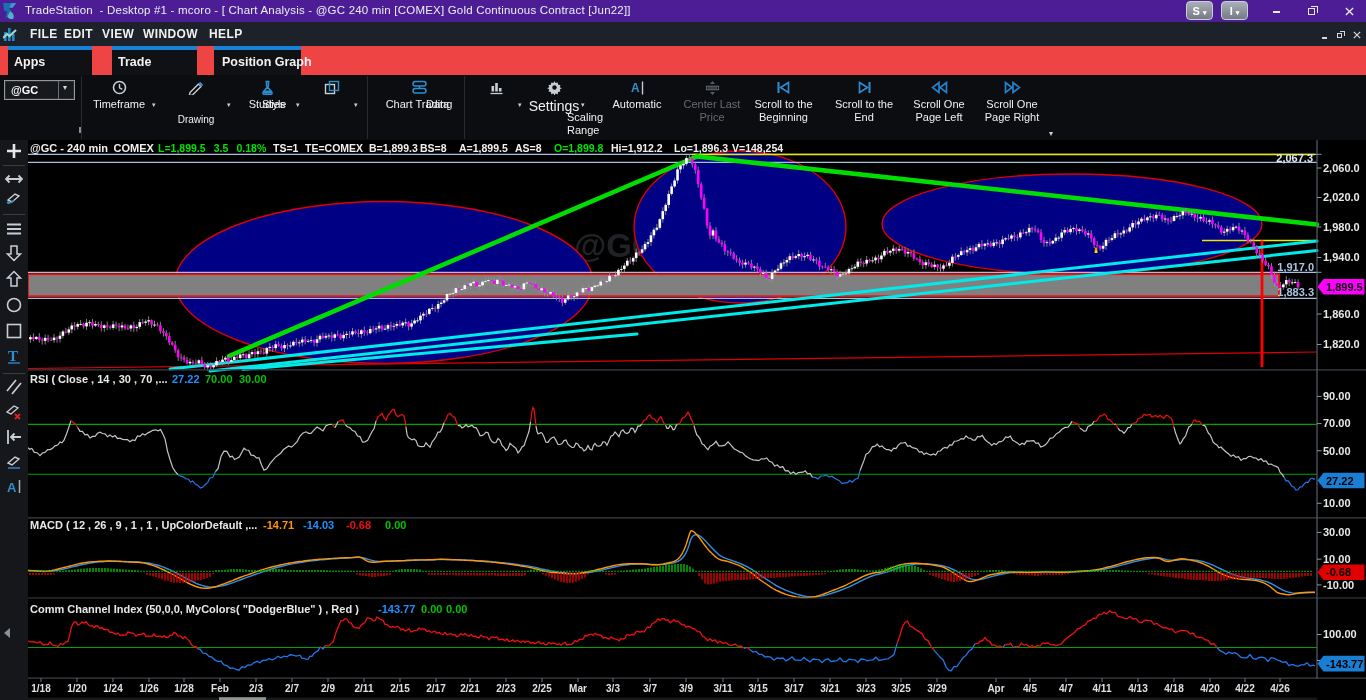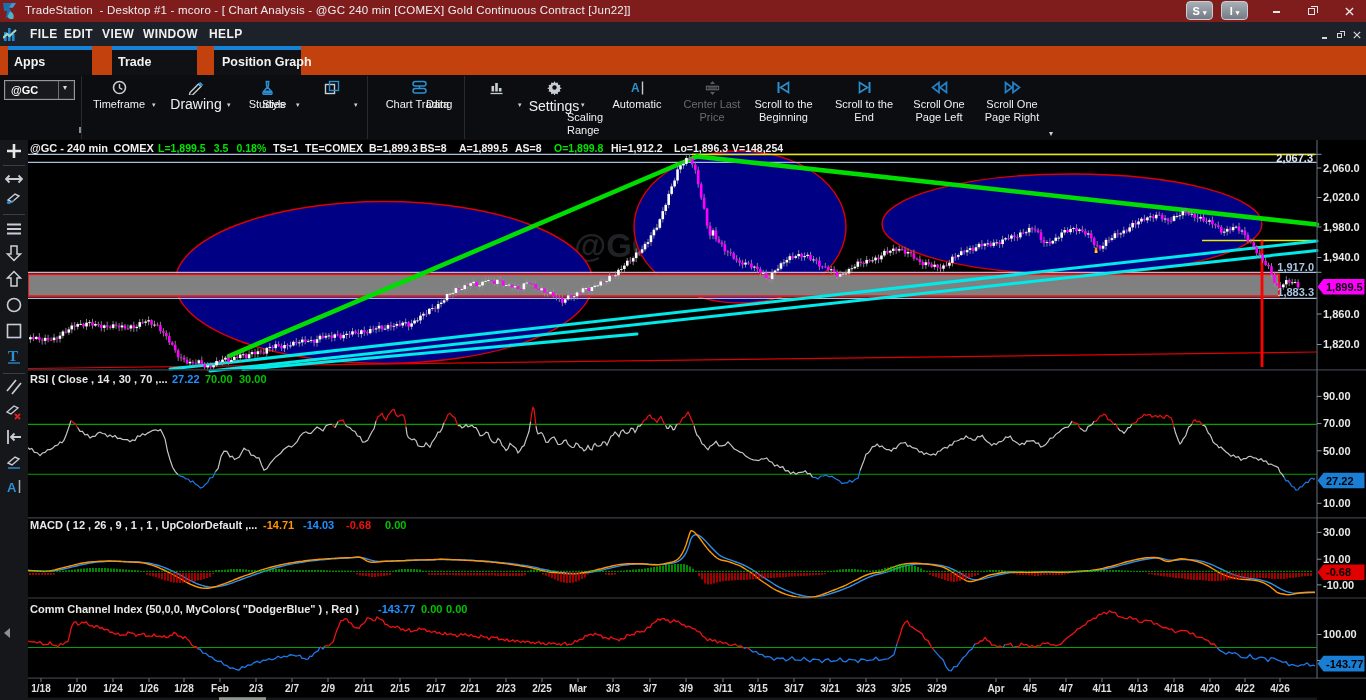--- a/index.html
+++ b/index.html
@@ -1,18 +1,18 @@
 <!DOCTYPE html>
 <html><head><meta charset="utf-8">
 <style>
 *{margin:0;padding:0;box-sizing:border-box}
 body{width:1366px;height:700px;background:#000;overflow:hidden;font-family:"Liberation Sans",sans-serif;position:relative}
 </style></head>
 <body>
-<div style="position:absolute;left:0;top:0;width:1366px;height:22px;background:#7f1d1d">
+<div style="position:absolute;left:0;top:0;width:1366px;height:22px;background:#4c1d95">
 <div style="position:absolute;left:2px;top:2px"><svg width="16" height="18" viewBox="0 0 16 18" style="">
         <path d="M1 1h13l-3.2 4.5h-4l2.4 3.5-5.8 8.2 1.8-8.2h-3z" fill="#1b6fae"></path>
         <path d="M9.5 1.2l4.6-.2-3.4 4.7-3.6.1z" fill="#3e9ad0"></path>
         <path d="M8.2 9.2c2.6 1.4 4.4 4.1 3.1 7.6-2.2.9-5.3-.4-6-2.4z" fill="#4fb3c8"></path>
       </svg></div>
 <div style="position:absolute;left:25px;top:4px;font-size:11.5px;font-weight:500;color:#eceff2;white-space:pre;letter-spacing:0.2px">TradeStation  - Desktop #1 - mcoro - [ Chart Analysis - @GC 240 min [COMEX] Gold Continuous Contract [Jun22]]</div>
 <div style="position:absolute;left:1186px;top:1px;width:27px;height:19px;background:linear-gradient(#a9afb7,#747b84);border:1px solid #c9ced4;border-radius:4px;color:#fff;font-size:11px;font-weight:bold;text-align:center;line-height:18px">S <span style="font-size:7px">▾</span></div>
 <div style="position:absolute;left:1221px;top:1px;width:27px;height:19px;background:linear-gradient(#a9afb7,#747b84);border:1px solid #c9ced4;border-radius:4px;color:#fff;font-size:11px;font-weight:bold;text-align:center;line-height:18px">I <span style="font-size:7px">▾</span></div>
 <div style="position:absolute;left:1273px;top:11px;width:7px;height:2px;background:#e8e8e8"></div>
 <div style="position:absolute;left:1308px;top:8px;width:7px;height:7px;border:1.2px solid #e8e8e8"></div>
@@ -29,21 +29,21 @@
         <path d="M0 12l4-4 2.5 2L13 4" stroke="#9fd8c8" stroke-width="2.2" fill="none"></path>
       </svg></div>
 <div style="position:absolute;left:30px;top:5px;font-size:12px;font-weight:600;color:#f0f0f0;letter-spacing:.4px"><span>FILE</span><span style="position:absolute;left:34px">EDIT</span><span style="position:absolute;left:72px">VIEW</span><span style="position:absolute;left:113px">WINDOW</span><span style="position:absolute;left:179px">HELP</span></div>
 <div style="position:absolute;left:1322px;top:14.5px;width:5px;height:2px;background:#d8d8d8"></div>
 <div style="position:absolute;left:1337px;top:10.5px;width:5px;height:5px;border:1.2px solid #d8d8d8"></div>
     <div style="position:absolute;left:1339.5px;top:8.5px;width:5px;height:5px;border:1.2px solid #d8d8d8;border-bottom:none;border-left:none"></div>
 <svg width="8" height="8" style="position:absolute;left:1352.5px;top:8.5px" viewBox="0 0 10 10">
       <path d="M1 1L9 9M9 1L1 9" stroke="#d8d8d8" stroke-width="1.5"></path>
     </svg>
 </div>
-<div style="position:absolute;left:0;top:46px;width:1366px;height:29px;background:#c2410c">
+<div style="position:absolute;left:0;top:46px;width:1366px;height:29px;background:#ef4444">
 <div style="position:absolute;left:8px;top:0;width:84px;height:29px;background:#101114"></div>
 <div style="position:absolute;left:112px;top:0;width:85px;height:29px;background:#101114"></div>
 <div style="position:absolute;left:214px;top:0;width:87px;height:29px;background:#101114"></div>
 <div style="position:absolute;left:8px;top:0;width:84px;height:4px;background:#1683d6"></div>
 <div style="position:absolute;left:112px;top:0;width:85px;height:4px;background:#1683d6"></div>
 <div style="position:absolute;left:214px;top:0;width:87px;height:4px;background:#1683d6"></div>
 <div style="position:absolute;left:14px;top:9px;font-size:12.5px;font-weight:bold;color:#f2f2f2">Apps</div>
 <div style="position:absolute;left:118px;top:9px;font-size:12.5px;font-weight:bold;color:#f2f2f2">Trade</div>
 <div style="position:absolute;left:222px;top:9px;font-size:12.5px;font-weight:bold;color:#f2f2f2">Position Graph</div>
 </div>
@@ -59,21 +59,21 @@
     <div style="position:absolute;left:111.5px;top:5px"><svg width="15" height="15" viewBox="0 0 15 15" style="">
         <circle cx="7.5" cy="7.5" r="6" fill="none" stroke="#c8cdd4" stroke-width="1.6"></circle>
         <path d="M7.5 4v3.8l2.8 1.6" stroke="#c8cdd4" stroke-width="1.4" fill="none"></path>
       </svg></div>
     <div style="position:absolute;left:49px;top:23px;width:140px;text-align:center;font-size:11px;color:#f0f0f0">Timeframe</div>
     <div style="position:absolute;left:152px;top:26px;font-size:7px;color:#cfcfcf">▾</div>
     <div style="position:absolute;left:188.0px;top:5px"><svg width="16" height="15" viewBox="0 0 16 15" style="">
         <path d="M2 12.5L10.5 4l2.5 2.5-8.5 8.5-3.3.8z" fill="none" stroke="#c8cdd4" stroke-width="1.4"></path>
         <path d="M10.5 4l1.7-1.7 2.5 2.5L13 6.5" fill="#2e8fd0" stroke="#2e8fd0"></path>
       </svg></div>
-    <div style="position:absolute;left:126px;top:21px;width:140px;text-align:center;font-size:14px;color:#f0f0f0">Drawing</div>
+    <div style="position:absolute;left:126px;top:39px;width:140px;text-align:center;font-size:10px;color:#f0f0f0">Drawing</div>
     <div style="position:absolute;left:227px;top:26px;font-size:7px;color:#cfcfcf">▾</div>
     <div style="position:absolute;left:259.5px;top:5px"><svg width="15" height="15" viewBox="0 0 15 15" style="">
         <path d="M5.5 1.5h4M6.5 1.5v4.2L11.8 12a1.8 1.8 0 0 1-1.5 2.7H4.7A1.8 1.8 0 0 1 3.2 12l5.3-6.3V1.5" fill="none" stroke="#2e8fd0" stroke-width="1.5"></path>
         <path d="M4.6 10.5h5.8l1 1.8a1 1 0 0 1-.9 1.5H4.5a1 1 0 0 1-.9-1.5z" fill="#2e8fd0"></path>
       </svg></div>
     <div style="position:absolute;left:197px;top:23px;width:140px;text-align:center;font-size:11px;color:#f0f0f0">Studies</div>
     <div style="position:absolute;left:296px;top:26px;font-size:7px;color:#cfcfcf">▾</div>
     <div style="position:absolute;left:324.0px;top:5px"><svg width="16" height="15" viewBox="0 0 16 15" style="">
         <rect x="1.5" y="4.5" width="9" height="9" fill="none" stroke="#c8cdd4" stroke-width="1.4"></rect>
         <rect x="5.5" y="1.5" width="9" height="9" fill="none" stroke="#2e8fd0" stroke-width="1.4"></rect>

